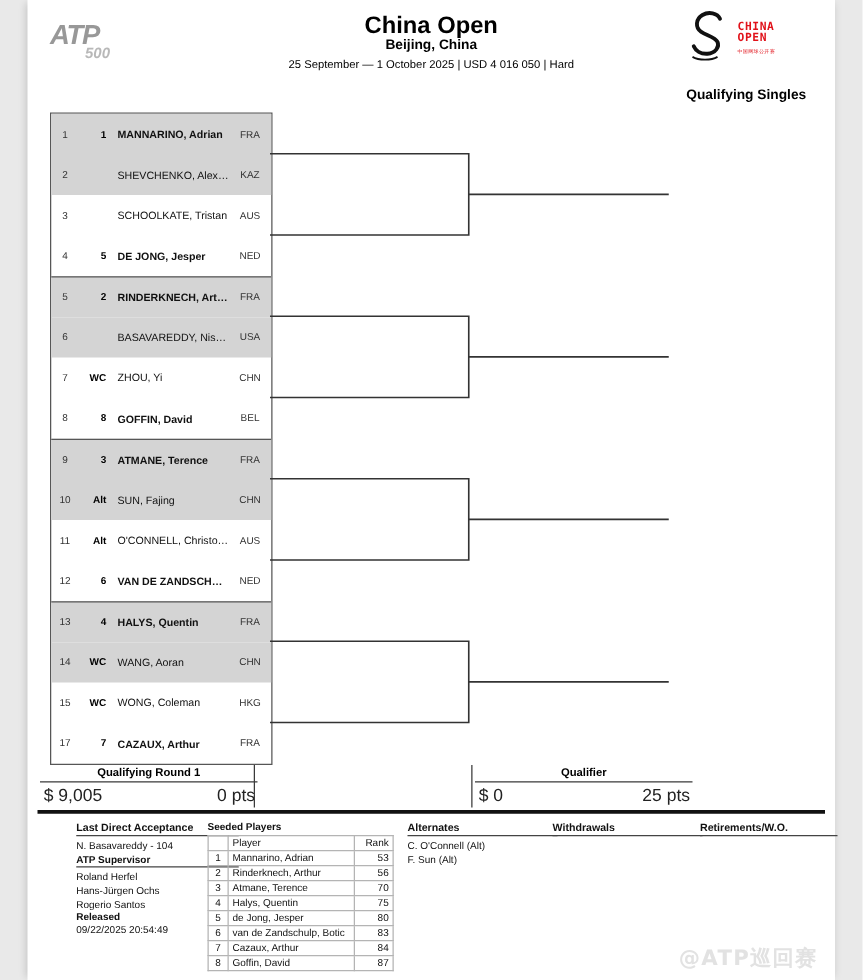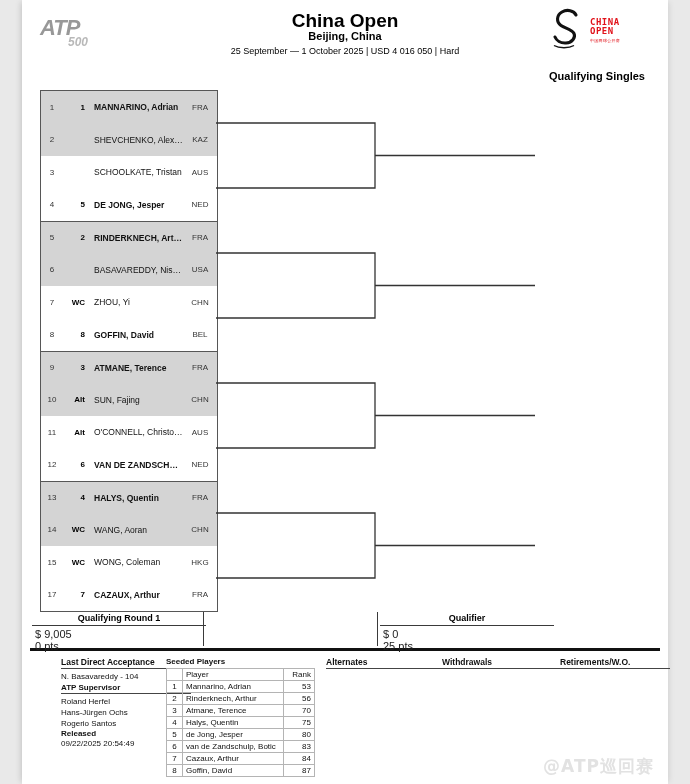--- a/index.html
+++ b/index.html
@@ -61,21 +61,21 @@
   .c-name.bold{font-weight:bold;}
   .c-ctry{width:34px;text-align:center;font-size:8px;color:#333;}
 
   .lines{position:absolute;left:0;top:0;width:100%;height:100%;}
 
   
   .money{position:relative;margin:0 8px;height:36px;}
   .money .mcol{position:absolute;top:0;height:34px;}
   .m-head{font-size:9px;font-weight:bold;text-align:center;line-height:13px;}
   .m-rule{border-bottom:1.3px solid #3a3a3a;}
-  .m-vals{display:flex;justify-content:space-between;font-size:11px;padding:2px 2px 0 3px;color:#222;flex-direction:column;}
+  .m-vals{display:flex;justify-content:space-between;font-size:14px;padding:2px 2px 0 3px;color:#222;}
   .vline{position:absolute;top:0;width:1.3px;height:34px;background:#3a3a3a;}
   .thickbar{margin:0 8px;height:3px;background:#111;}
 
   
   .info{position:relative;margin:6px 8px 0 8px;height:120px;font-size:8px;color:#111;}
   .ibox{position:absolute;top:0;}
   .ihead{font-size:8.5px;font-weight:bold;border-bottom:1.2px solid #444;padding-bottom:1px;margin-bottom:2px;}
   .iline{line-height:11px;}
   .isub{font-weight:bold;border-bottom:1.2px solid #444;padding-bottom:1px;margin:1px 0 2px 0;}
   .ibold{font-weight:bold;}
@@ -335,20 +335,24 @@
               <td class="s-idx">8</td>
               <td class="s-name">Goffin, David</td>
               <td class="s-rank">87</td>
             </tr>
           </tbody>
       </table>
     </div>
 
     <div class="ibox" style="left:296px;width:120px;">
       <div class="ihead">Alternates</div>
+      <div id="alternates">
+          <div class="iline">C. O'Connell (Alt)</div>
+          <div class="iline">F. Sun (Alt)</div>
+        </div>
     </div>
 
     <div class="ibox" style="left:412px;width:120px;">
       <div class="ihead">Withdrawals</div>
       <div id="withdrawals"></div>
     </div>
 
     <div class="ibox" style="left:530px;width:110px;">
       <div class="ihead">Retirements/W.O.</div>
       <div id="retirements"></div>

